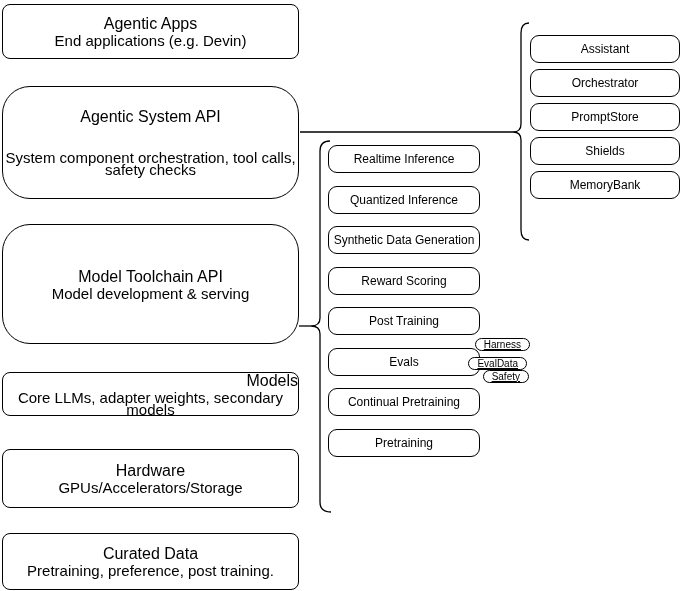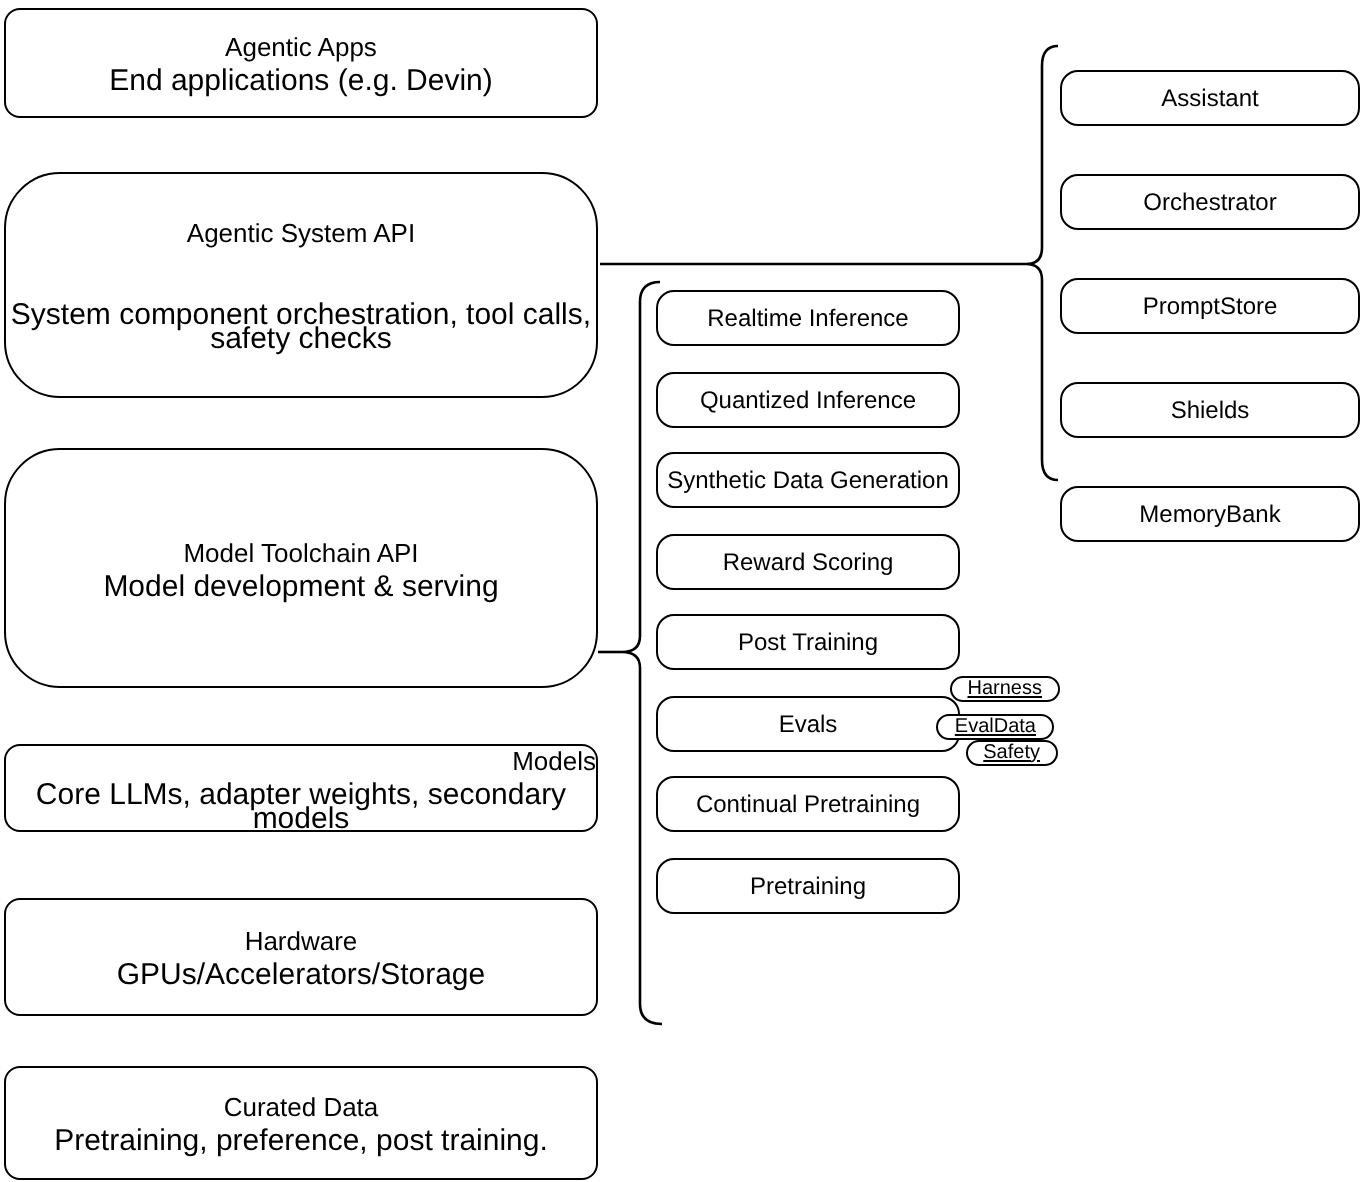--- a/index.html
+++ b/index.html
@@ -9,35 +9,35 @@
   }
   
   .lbox {
     position:absolute; left:2px; width:297px; box-sizing:border-box;
     background:#ffffff; border:1.3px solid #000000;
     display:flex; flex-direction:column; align-items:center; justify-content:center;
     text-align:center;
   }
   .r8  { border-radius:8px; }
   .r28 { border-radius:28px; }
-  .lbox .t { font-size:13px; line-height:15px; }
+  .lbox .t { font-size:16px; line-height:15px; }
   .lbox .s { font-size:15px; line-height:12px; margin-top:4px; }
 
   
   .list { position:absolute; }
   .cap-list  { left:328px; top:145px; width:152px; }
   .comp-list { left:530px; top:35px;  width:150px; }
   .node {
     position:relative; height:28px; box-sizing:border-box;
     background:#ffffff; border:1.3px solid #000000; border-radius:9px;
     display:flex; align-items:center; justify-content:center;
     font-size:12px; white-space:nowrap;
   }
   .cap-list  .node { margin-bottom:12.5px; }
-  .comp-list .node { margin-bottom:24px; }
+  .comp-list .node { margin-bottom:6px; }
 
   
   .pill {
     position:absolute; height:13px; line-height:11.5px; box-sizing:border-box;
     background:#ffffff; border:1.2px solid #000000; border-radius:7px;
     font-size:10px; padding:0 8px; z-index:3;text-decoration:underline;
   }
   .pill0 { top:-11px; right:-51px; }
   .pill1 { top:8px;   right:-48px; }
   .pill2 { top:21px;  right:-50px; }

